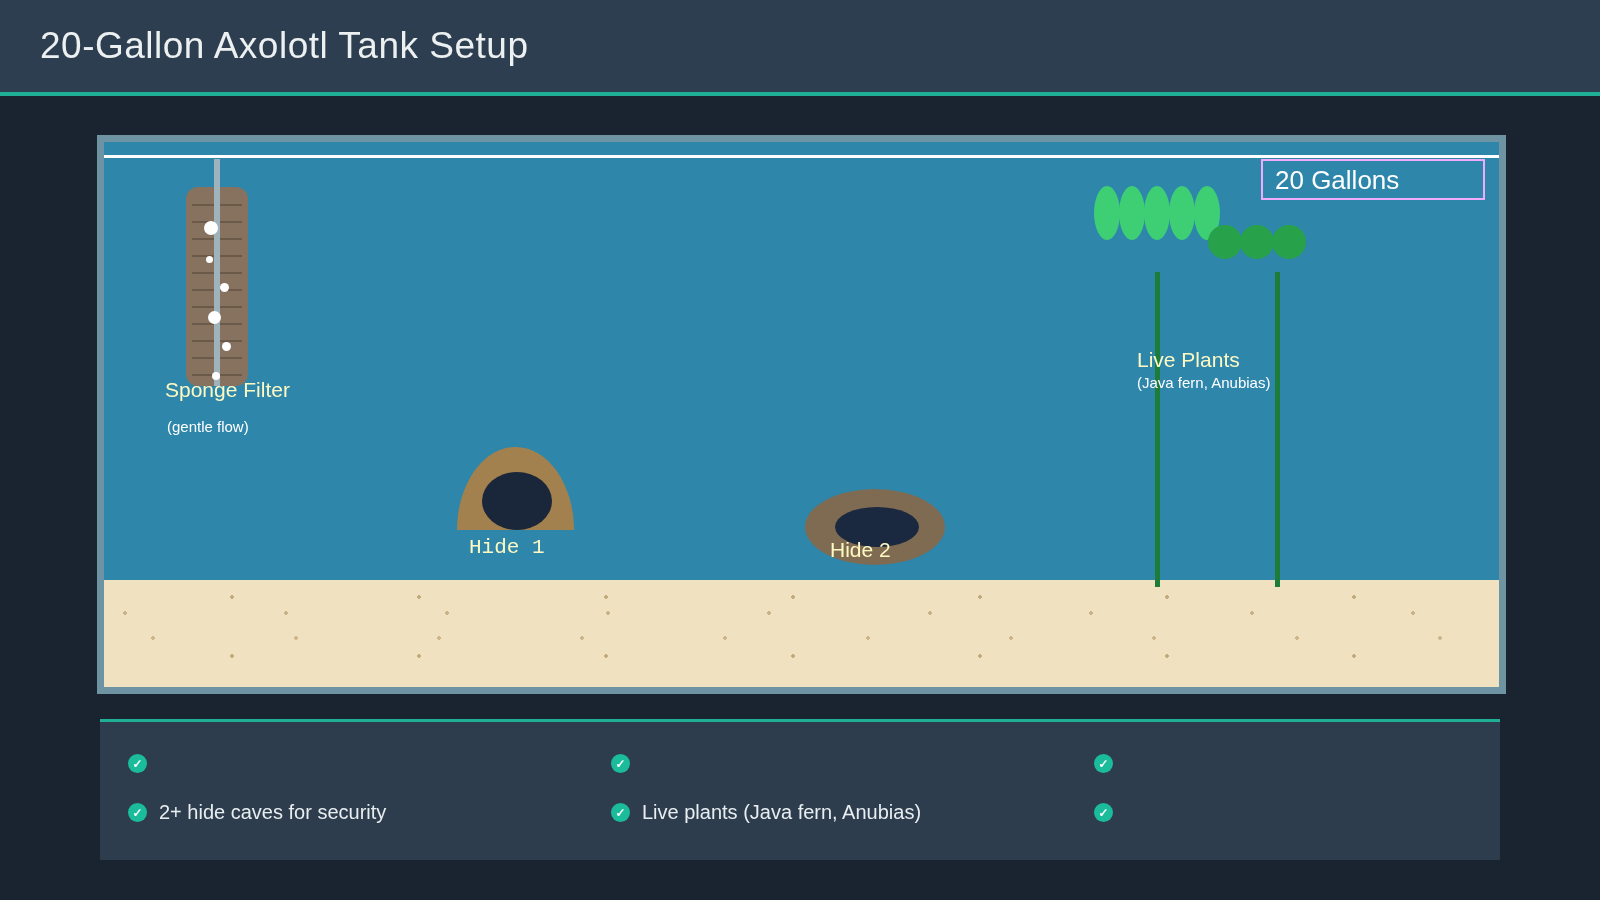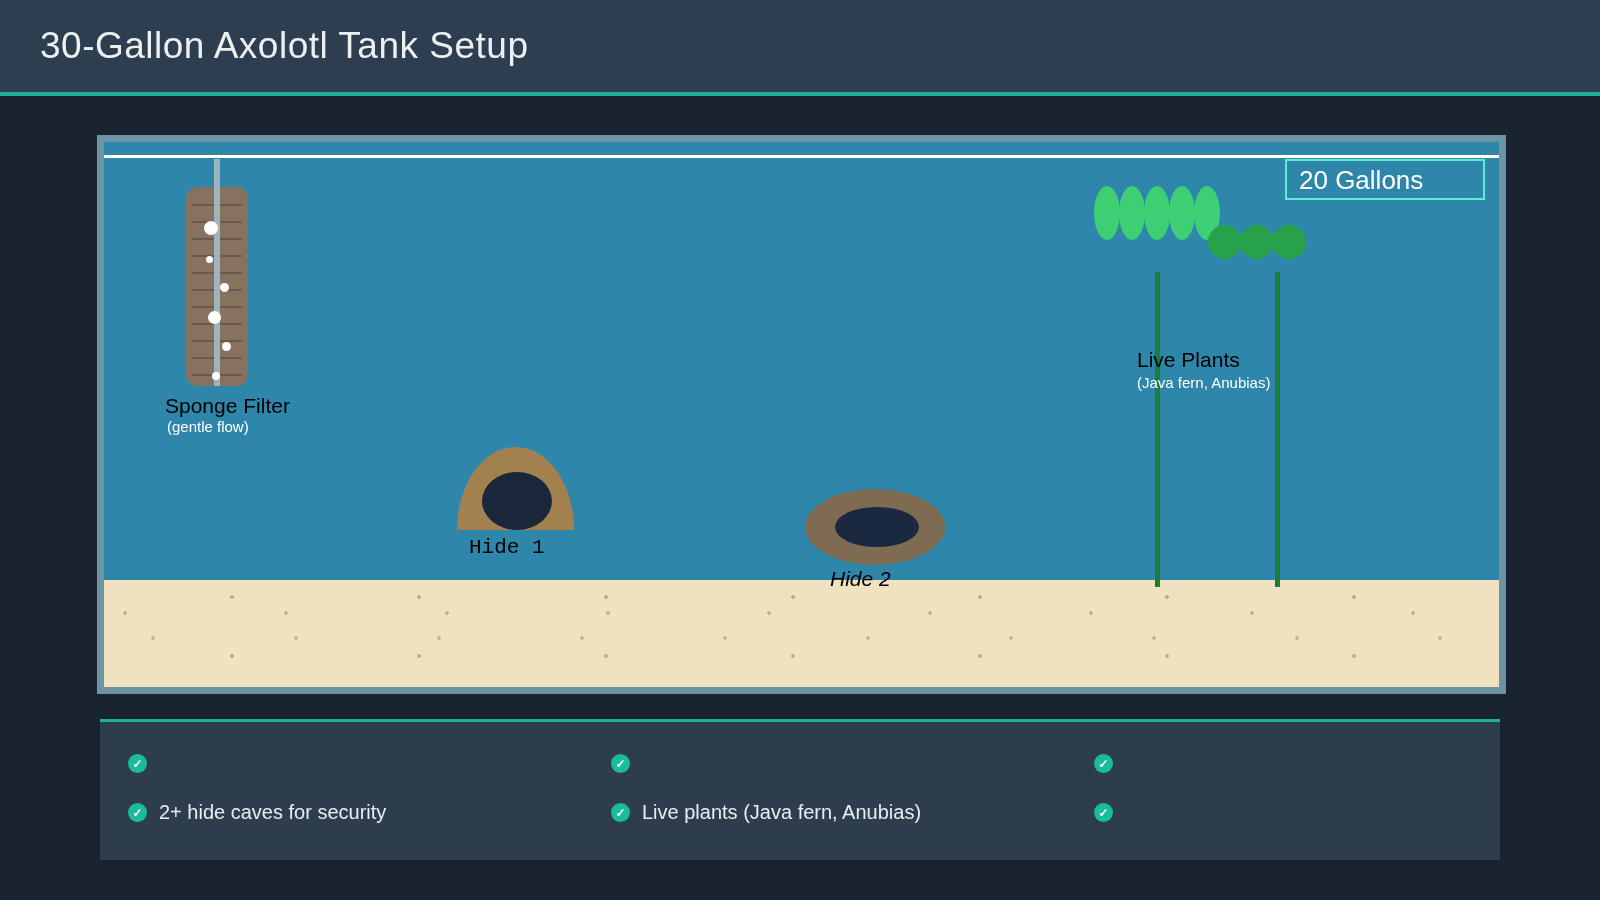--- a/index.html
+++ b/index.html
@@ -65,61 +65,61 @@
   }
   .bubble{position:absolute;background:#ffffff;border-radius:50%;z-index:6;}
   .b1{left:100px;top:79px;width:14px;height:14px;}
   .b2{left:102px;top:114px;width:7px;height:7px;}
   .b3{left:116px;top:141px;width:9px;height:9px;}
   .b4{left:104px;top:169px;width:13px;height:13px;}
   .b5{left:118px;top:200px;width:9px;height:9px;}
   .b6{left:108px;top:230px;width:8px;height:8px;}
   
   .obj-label{
-    position:absolute;color:#000000;font-size:21px;z-index:7;white-space:nowrap;
+    position:absolute;color:#fef9c3;font-size:21px;z-index:7;white-space:nowrap;
   }
   .obj-sublabel{
     position:absolute;color:#ffffff;font-size:15px;z-index:7;white-space:nowrap;
   }
-  .filter-label{left:61px;top:252px;}
+  .filter-label{left:61px;top:236px;}
   .filter-sublabel{left:63px;top:276px;}
   
   .hide1-dome{
     position:absolute;left:353px;top:305px;width:117px;height:83px;
     background:#a3814e;border-radius:50% 50% 0 0 / 100% 100% 0 0;z-index:3;
   }
   .hide1-hole{
     position:absolute;left:378px;top:330px;width:70px;height:58px;
     background:#1a2639;border-radius:50%;z-index:4;
   }
   .hide1-label{left:365px;top:394px;font-family:Liberation Mono, monospace;}
   .hide2-ellipse{
     position:absolute;left:701px;top:347px;width:140px;height:76px;
     background:#7e6b52;border-radius:50%;z-index:3;
   }
   .hide2-hole{
     position:absolute;left:731px;top:365px;width:84px;height:40px;
     background:#1a2940;border-radius:50%;z-index:4;
   }
-  .hide2-label{left:726px;top:425px;font-style:italic;}
+  .hide2-label{left:726px;top:396px;}
   
   .stem{position:absolute;width:5px;background:#1e7c3a;z-index:3;}
   .stem1{left:1051px;top:130px;height:315px;}
   .stem2{left:1171px;top:130px;height:315px;}
   .leaf{position:absolute;border-radius:50%;z-index:4;}
   .leaf-light{width:26px;height:54px;background:#3ecf74;top:44px;}
   .ll1{left:990px;} .ll2{left:1015px;} .ll3{left:1040px;} .ll4{left:1065px;} .ll5{left:1090px;}
   .leaf-dark{width:34px;height:34px;background:#27a24a;top:83px;}
   .ld1{left:1104px;} .ld2{left:1136px;} .ld3{left:1168px;}
   .plants-label{left:1033px;top:206px;}
   .plants-sublabel{left:1033px;top:232px;}
   
   .volume-badge{
-    position:absolute;right:14px;top:17px;width:200px;height:41px;
-    box-sizing:border-box;border:2px solid #5eead4;
+    position:absolute;right:14px;top:17px;width:224px;height:41px;
+    box-sizing:border-box;border:2px solid #f0abfc;
     color:#ffffff;font-size:26px;line-height:38px;padding-left:12px;
     z-index:8;background:transparent;margin-left:24px;
   }
   
   .checklist{
     position:absolute;left:100px;top:719px;width:1400px;height:141px;
     background:#2e3d4d;border-top:3px solid #1fae96;box-sizing:border-box;
     display:grid;grid-template-columns:483px 483px auto;
     padding:17px 0 0 28px;
   }
@@ -132,21 +132,21 @@
     width:19px;height:19px;border-radius:50%;background:#1abc9c;
     color:#ffffff;font-size:12px;font-weight:bold;
     display:flex;align-items:center;justify-content:center;
     margin-right:12px;flex:0 0 auto;
   }
 </style>
 </head>
 <body>
 
 <div class="header">
-  <h1>30-Gallon Axolotl Tank Setup</h1>
+  <h1>20-Gallon Axolotl Tank Setup</h1>
 </div>
 
 <div class="tank">
   <div class="waterline"></div>
 
   <div class="filter-tube"></div>
   <div class="filter-body">
     <div class="ridges"></div>
   </div>
   <div class="bubble b1"></div>

